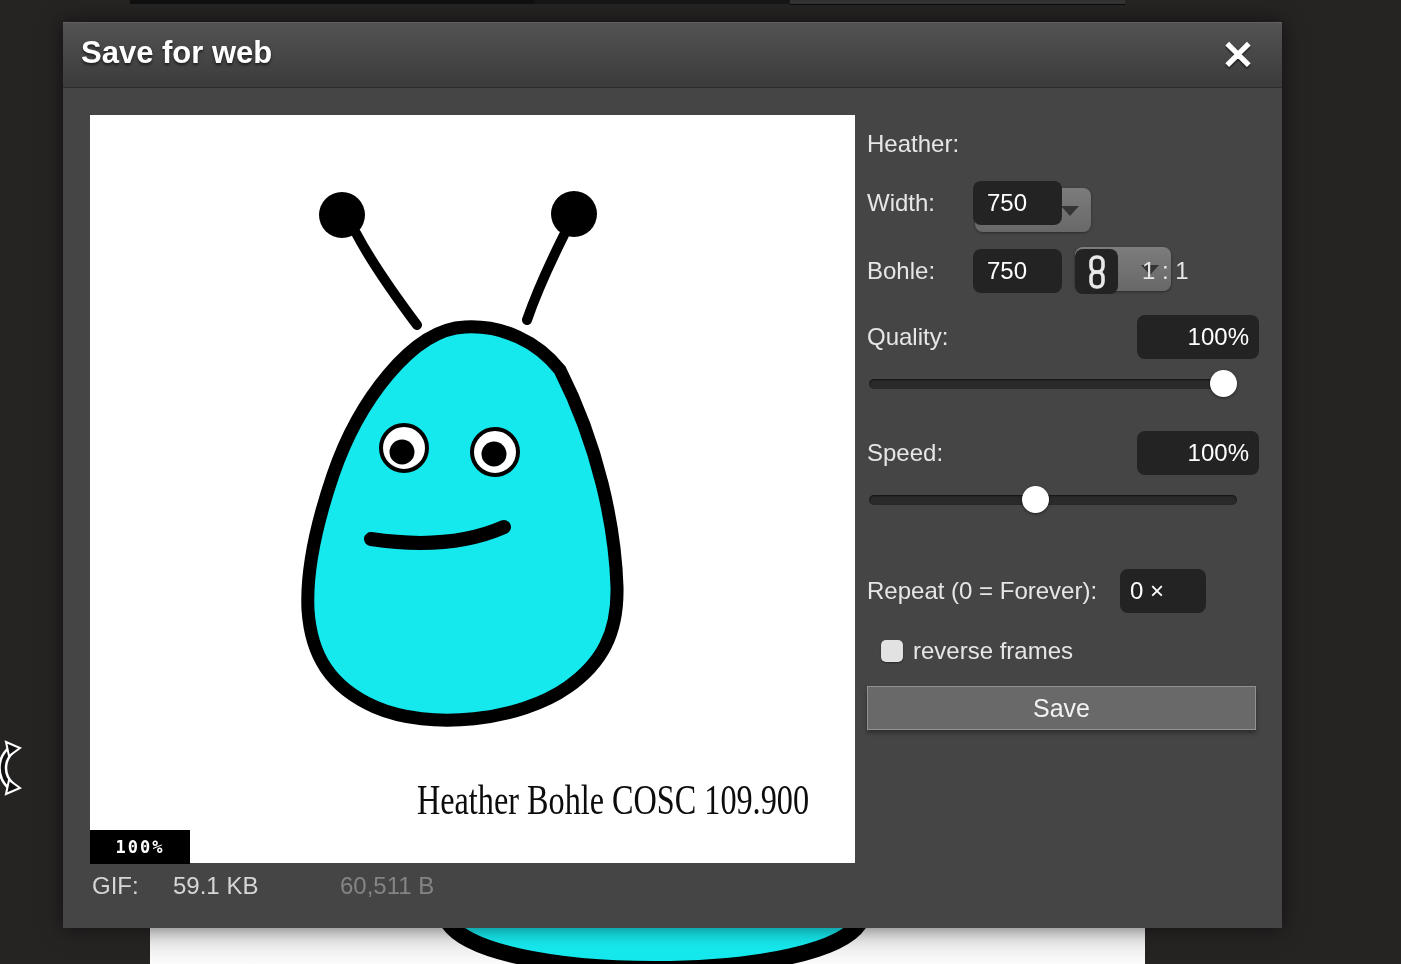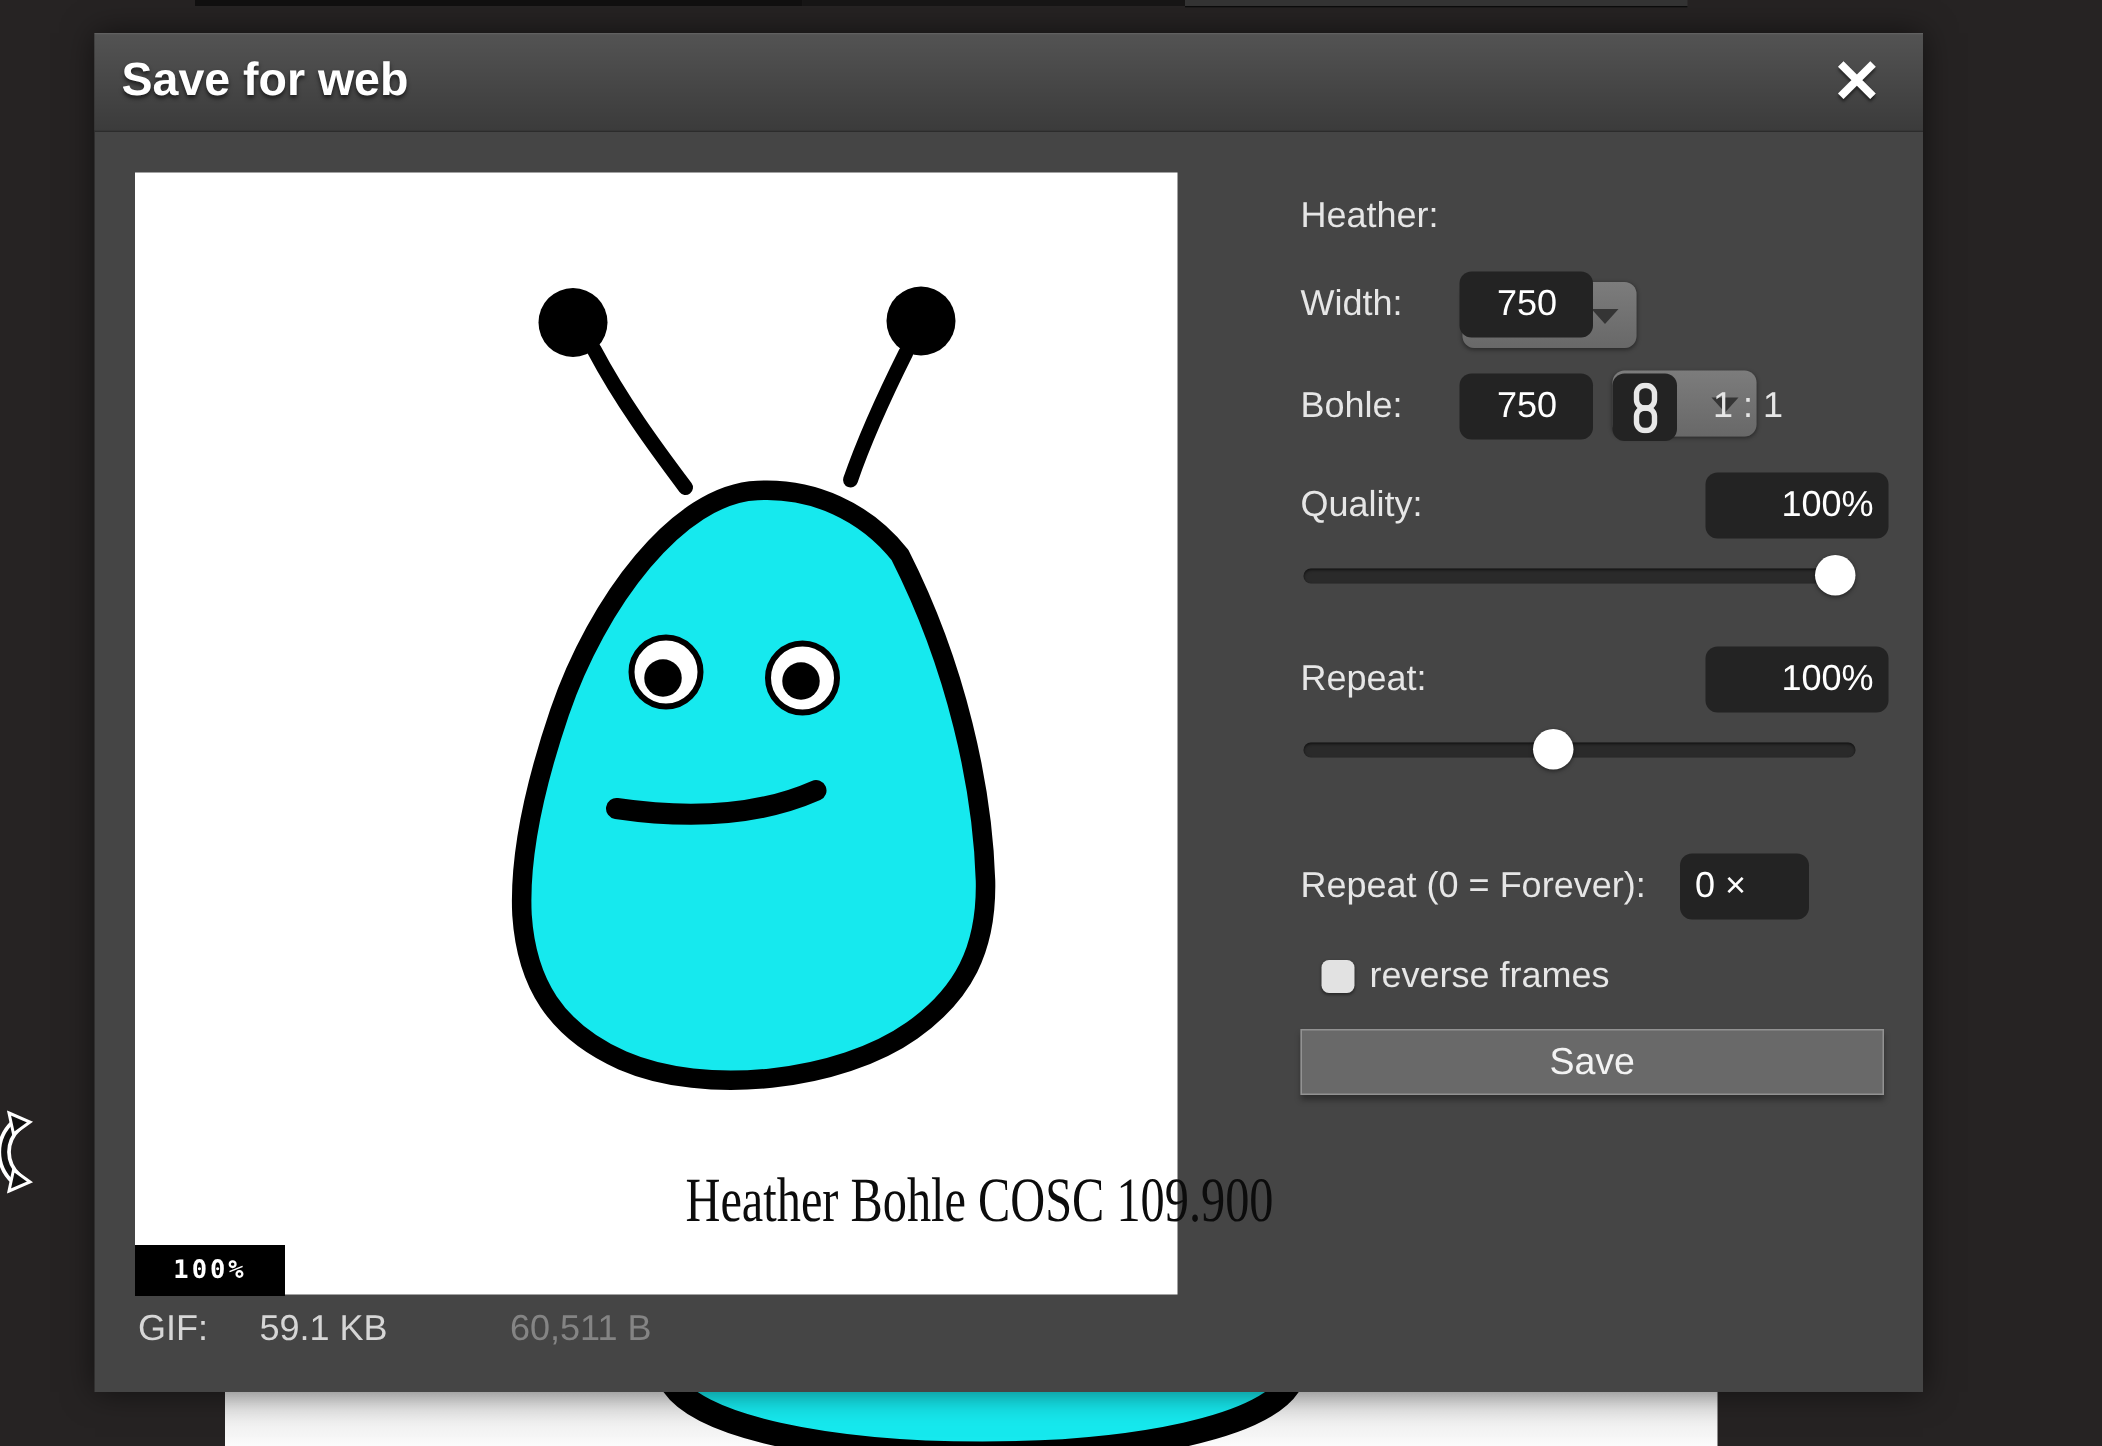--- a/index.html
+++ b/index.html
@@ -46,23 +46,22 @@
     text-shadow:0 2px 3px rgba(0,0,0,.6);
   }
   .close-btn {
     position:absolute; right:20px; top:8px; width:48px; height:48px;
     color:#ffffff; font-size:40px; font-weight:900; line-height:48px;
     text-align:center; cursor:pointer; text-shadow:0 2px 2px rgba(0,0,0,.5);
   }
 
   
   .preview {
-    position:absolute; left:27px; top:93px; width:695px; height:748px;
+    position:absolute; left:27px; top:93px; width:765px; height:748px;
     background:#ffffff;
-    padding-left:40px;
   }
   .zoom-badge {
     position:absolute; left:0; bottom:-1px; width:100px; height:34px;
     background:#000000; color:#ffffff;
     font-family:"DejaVu Sans Mono", monospace;
     font-size:17px; font-weight:bold; letter-spacing:2px;
     line-height:34px; text-align:center;
   }
   .status-row { position:absolute; left:29px; top:850px; height:30px; width:740px; }
   .status-row .fmt   { position:absolute; left:0;    color:#d6d6d6; font-size:24px; }
@@ -90,21 +89,21 @@
     position:absolute; right:12px; top:18px; width:0; height:0;
     border-left:9px solid transparent; border-right:9px solid transparent;
     border-top:10px solid #353535;
   }
 
   .row-format { top:4px;  height:44px; }
   .row-width  { top:63px; height:44px; }
   .row-height { top:131px;height:44px; }
   .fmt-dd { left:108px; width:116px; }
   .px-dd  { left:208px; width:96px; }
-  .num-input { position:absolute; left:106px; width:89px; padding-left:25px; }
+  .num-input { position:absolute; left:106px; width:89px; padding-left:14px; }
   .link-btn {
     position:absolute; left:208px; top:0; width:43px; height:45px;
     background:#232323; border-radius:8px; cursor:pointer;
     display:flex; align-items:center; justify-content:center;
   }
   .ratio-text { position:absolute; left:275px; color:#e6e6e6; font-size:24px; line-height:44px; }
 
   .sec-quality { top:197px; }
   .sec-speed   { top:313px; }
   .val-box { position:absolute; right:0px; top:0; width:122px; text-align:right; padding-right:10px; line-height:44px; }
@@ -235,21 +234,21 @@
 
     <div class="row sec-quality">
       <span class="lbl">Quality:</span>
       <div class="darkbox val-box">100%</div>
       <div class="slider">
         <div class="thumb" style="left: calc(100% - 27px);"></div>
       </div>
     </div>
 
     <div class="row sec-speed">
-      <span class="lbl">Repeat:</span>
+      <span class="lbl">Speed:</span>
       <div class="darkbox val-box">100%</div>
       <div class="slider">
         <div class="thumb" style="left: calc(45% - 12.15px);"></div>
       </div>
     </div>
 
     <div class="row row-repeat">
       <span class="lbl">Repeat (0 = Forever):</span>
       <div class="darkbox repeat-input">0 ×</div>
     </div>

